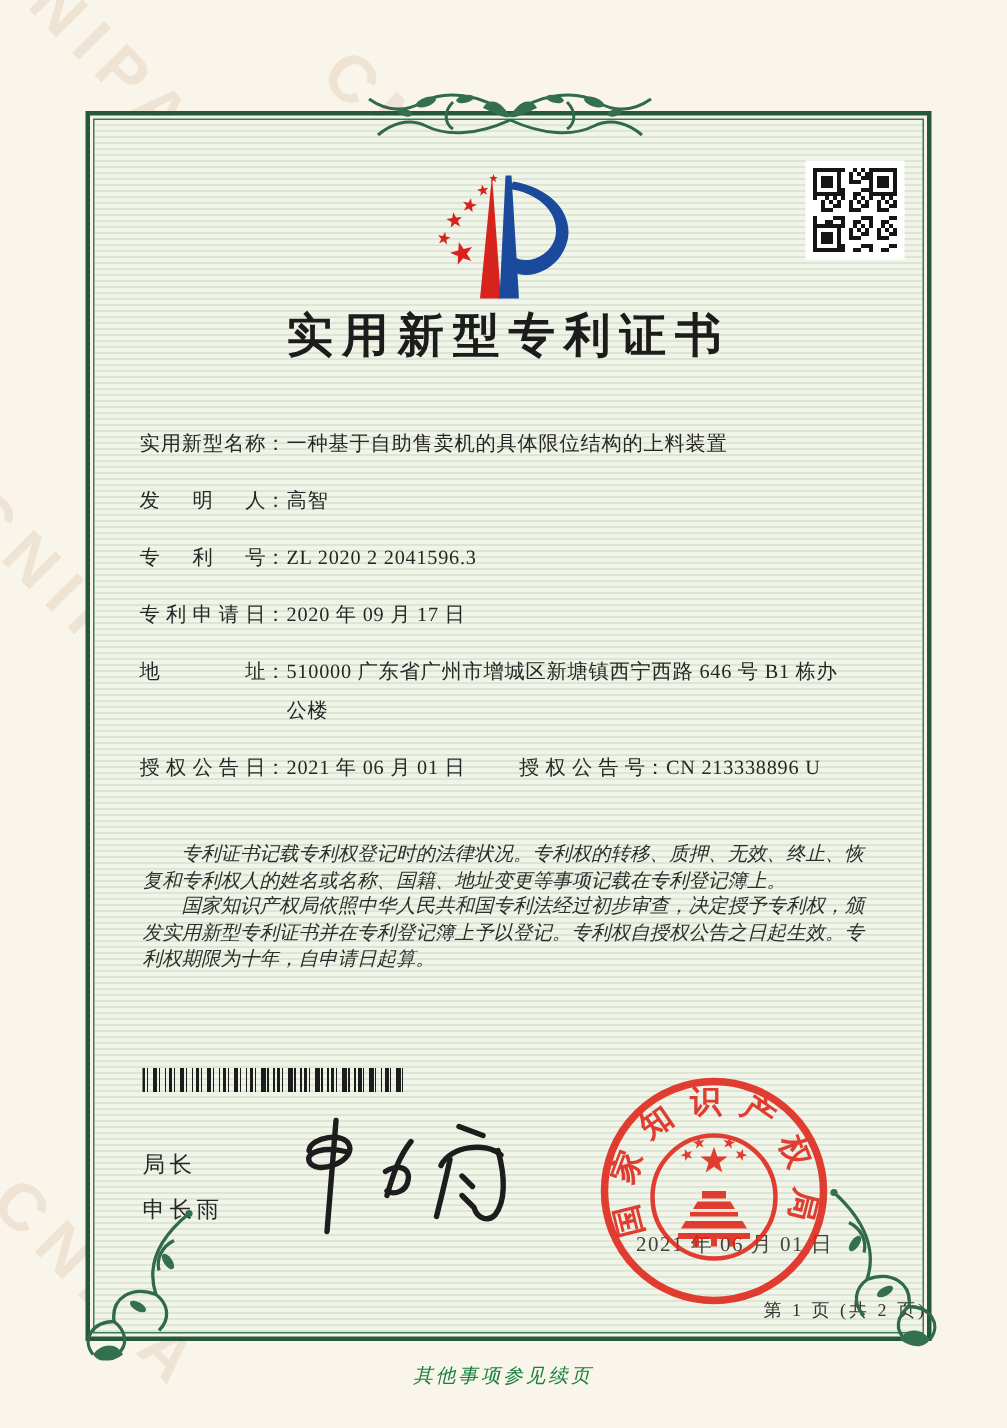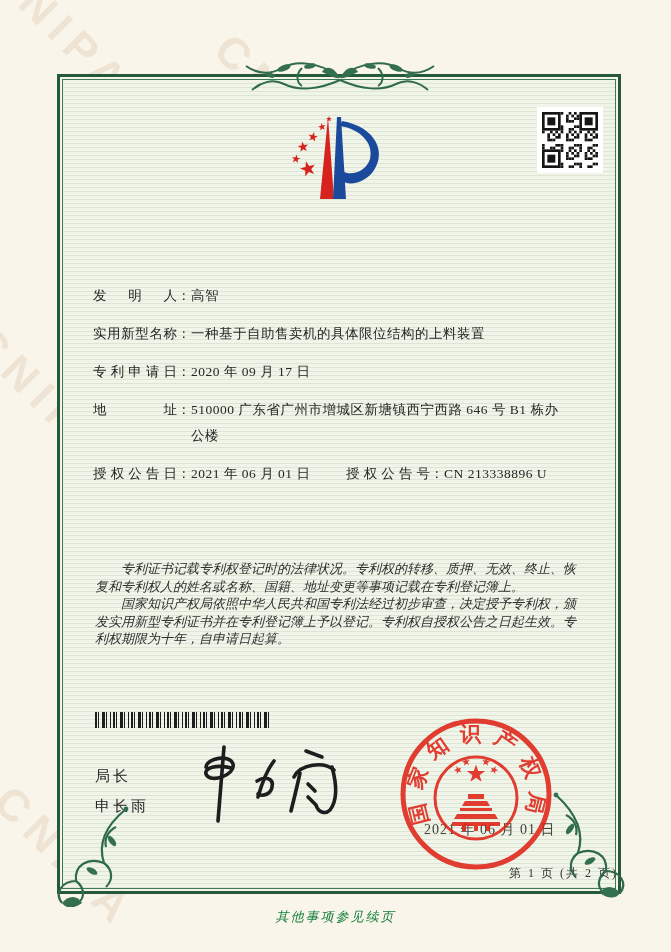--- a/index.html
+++ b/index.html
@@ -239,27 +239,31 @@
           <rect x="2" y="2" width="3" height="3" fill="#151515"></rect>
           <rect x="14" y="0" width="7" height="7" fill="#151515"></rect>
           <rect x="15" y="1" width="5" height="5" fill="#ffffff"></rect>
           <rect x="16" y="2" width="3" height="3" fill="#151515"></rect>
           <rect x="0" y="14" width="7" height="7" fill="#151515"></rect>
           <rect x="1" y="15" width="5" height="5" fill="#ffffff"></rect>
           <rect x="2" y="16" width="3" height="3" fill="#151515"></rect>
         </svg>
     </div>
 
+    <div class="title">实用新型专利证书</div>
 
     <div class="fields">
       <div class="frow">
+        <span class="flabel">实用新型名称</span><span class="fcolon">：</span><span class="fvalue">一种基于自助售卖机的具体限位结构的上料装置</span>
+      </div>
+      <div class="frow">
         <span class="flabel">发明人</span><span class="fcolon">：</span><span class="fvalue">高智</span>
       </div>
       <div class="frow">
-        <span class="flabel">实用新型名称</span><span class="fcolon">：</span><span class="fvalue">一种基于自助售卖机的具体限位结构的上料装置</span>
+        <span class="flabel">专利号</span><span class="fcolon">：</span><span class="fvalue">ZL 2020 2 2041596.3</span>
       </div>
       <div class="frow">
         <span class="flabel">专利申请日</span><span class="fcolon">：</span><span class="fvalue">2020 年 09 月 17 日</span>
       </div>
       <div class="frow">
         <span class="flabel">地址</span><span class="fcolon">：</span><span class="fvalue" style="max-width:368px">510000 广东省广州市增城区新塘镇西宁西路 646 号 B1 栋办公楼</span>
       </div>
       <div class="frow">
         <span class="flabel">授权公告日</span><span class="fcolon">：</span><span class="fvalue">2021 年 06 月 01 日</span>
         <span class="pair2">

